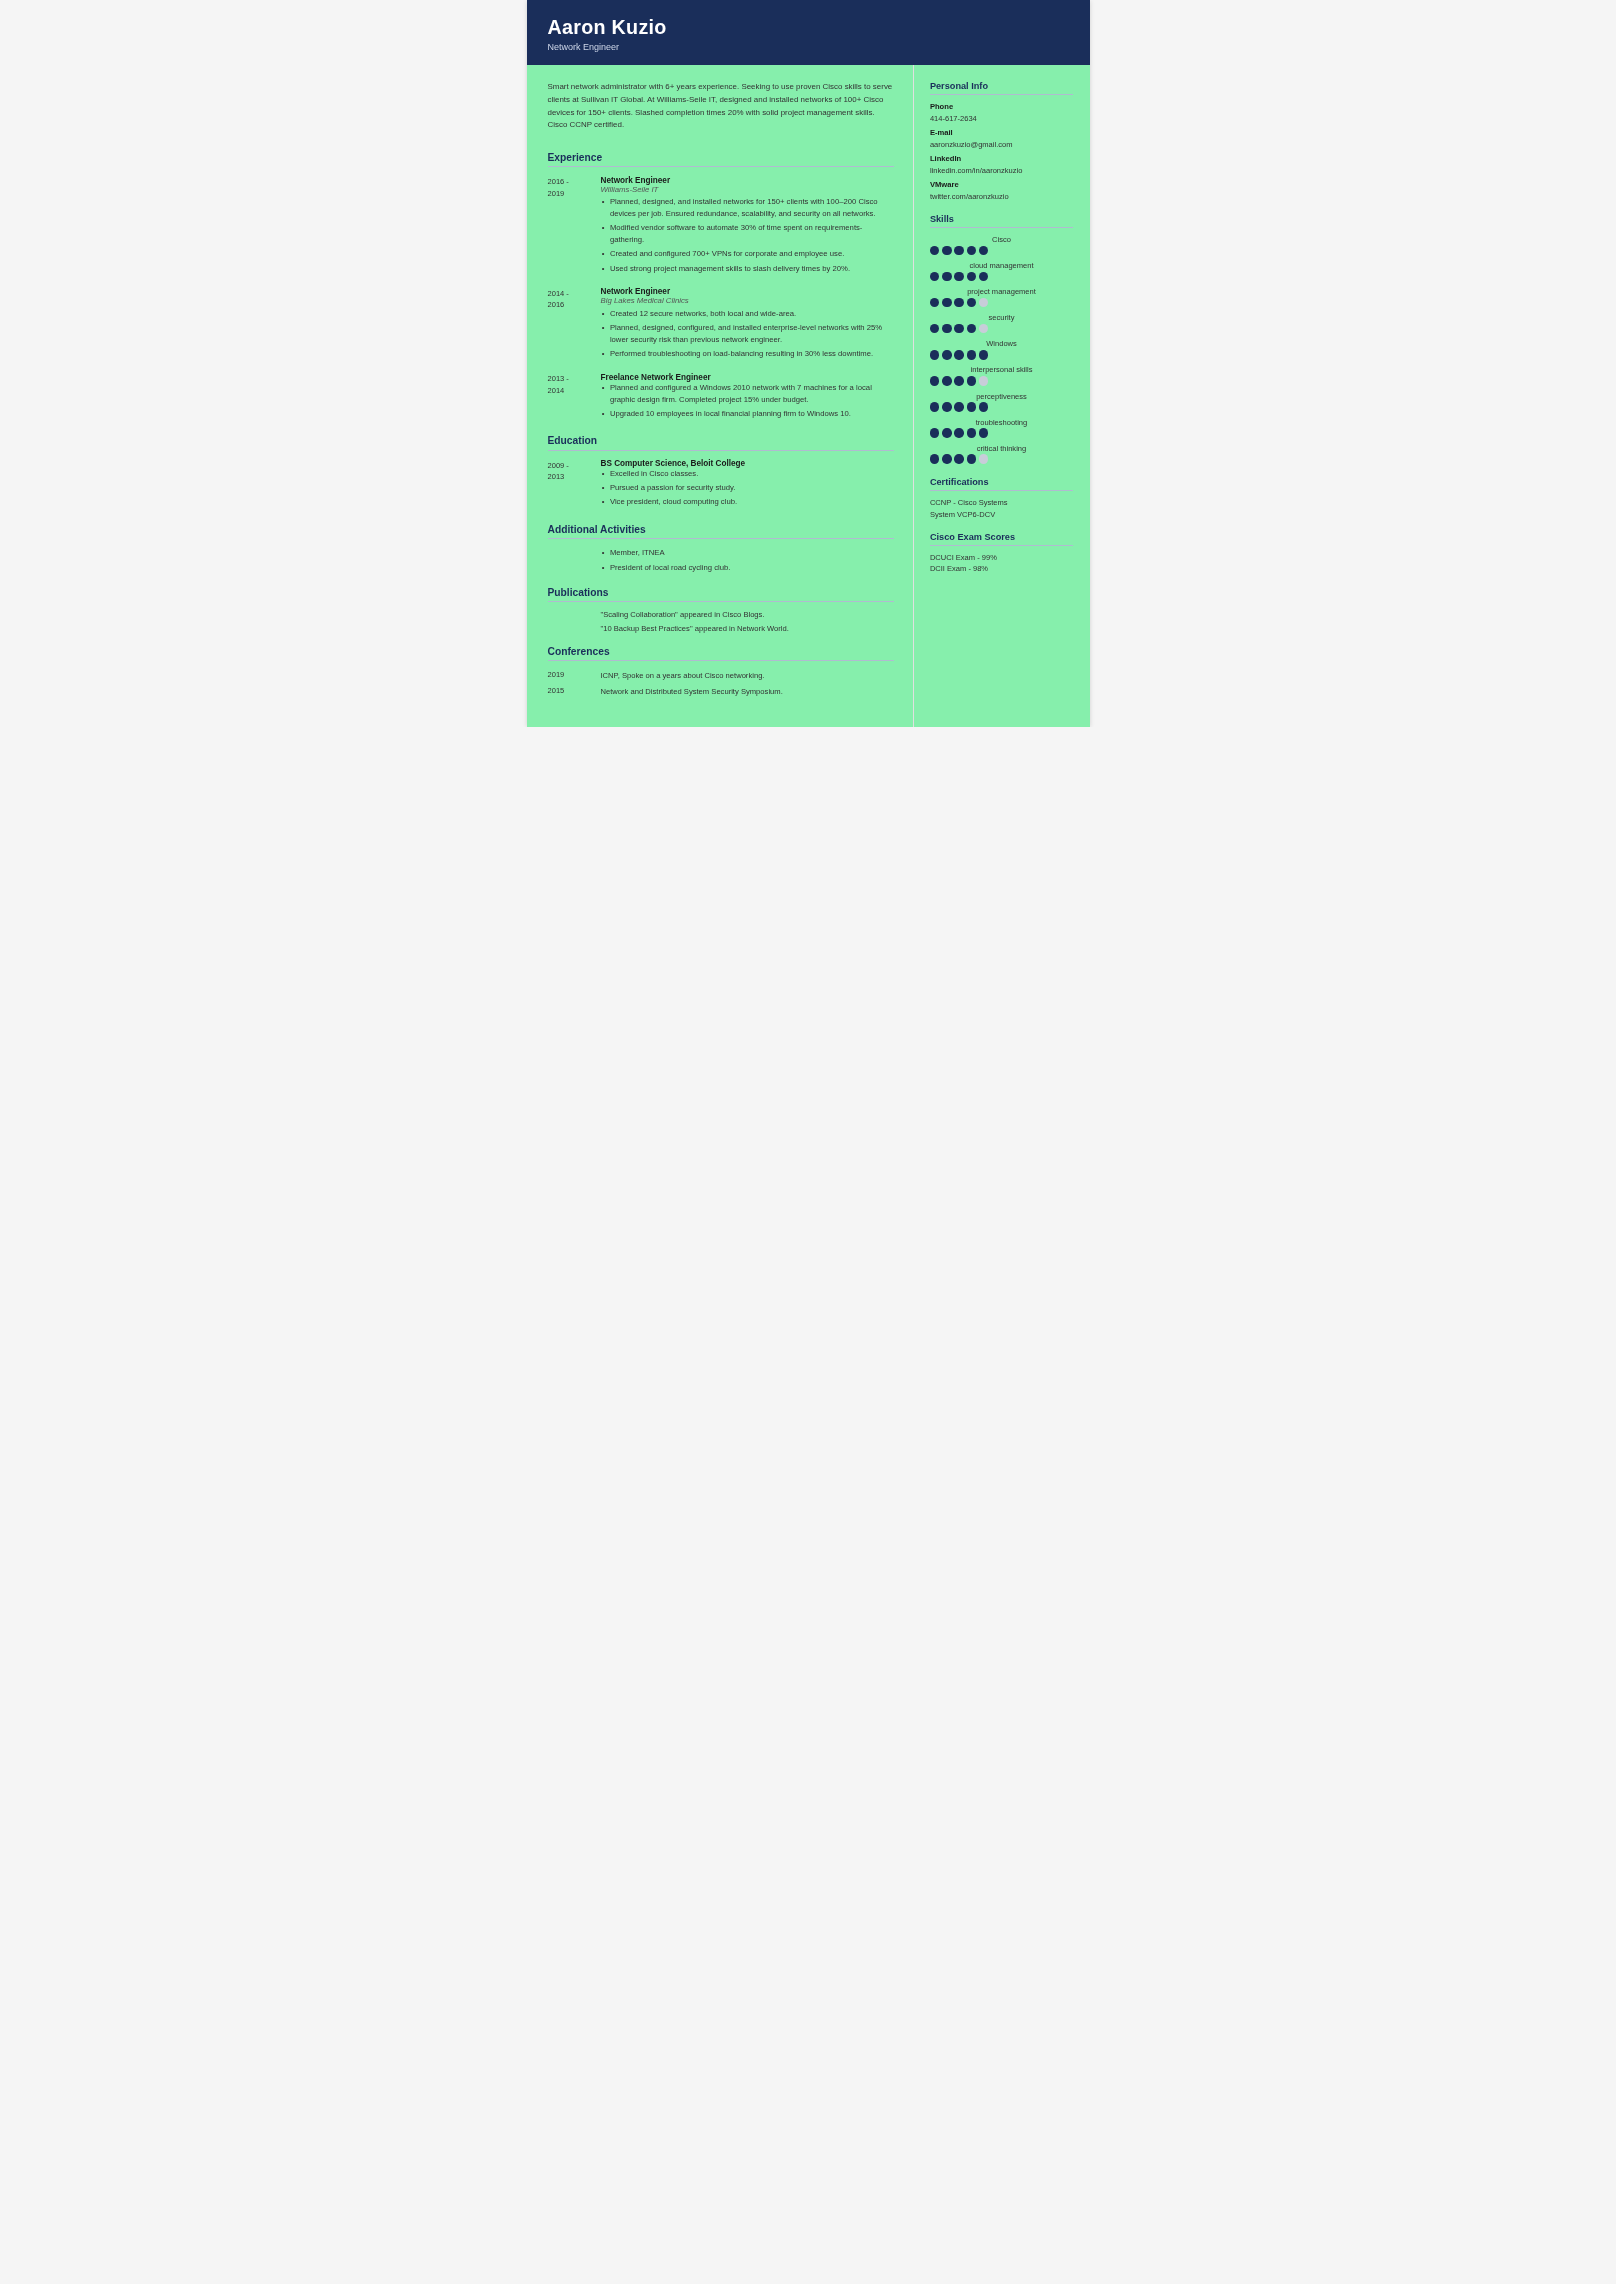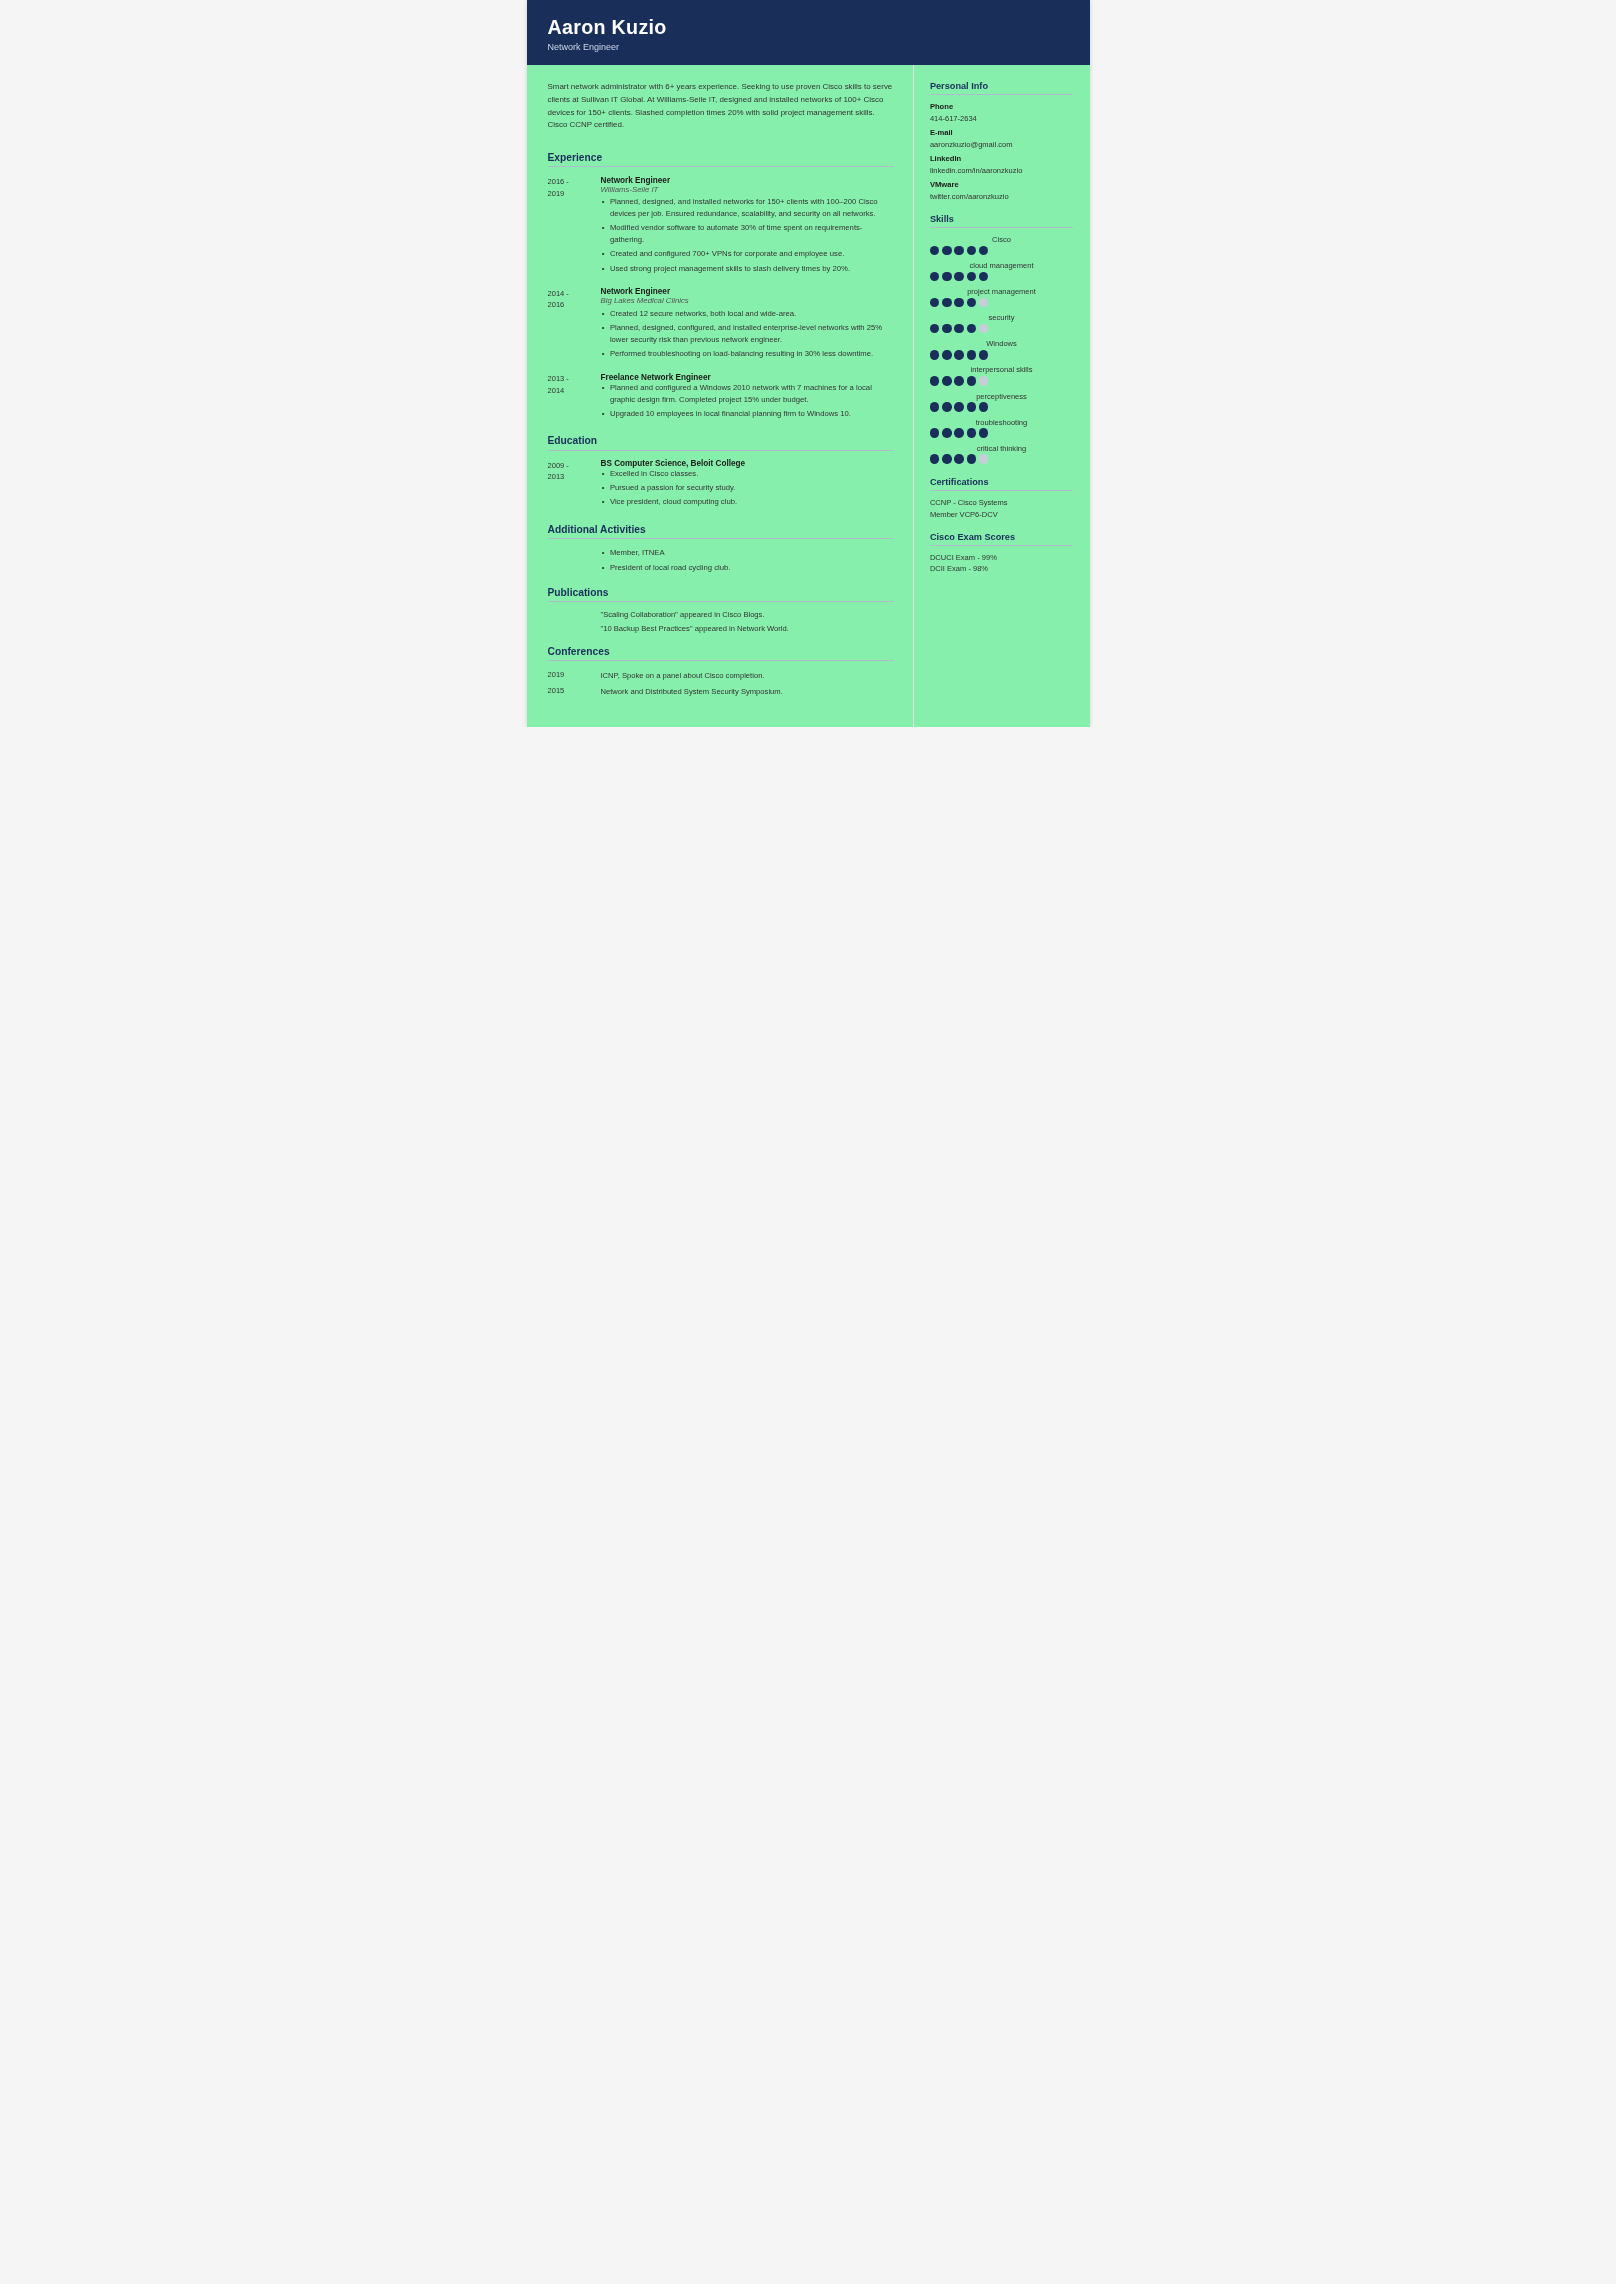--- a/index.html
+++ b/index.html
@@ -301,21 +301,21 @@
             <p style="margin-left: 53px; margin-bottom: 4.7px; font-size: 0.93em; color: rgb(51, 51, 51);">"10 Backup Best Practices" appeared in Network World.</p>
           </div>
       </div>
 
       <div class="section-block">
         <div class="section-title">Conferences</div>
         <hr class="section-divider">
         <div id="conferences-entries">
             <div class="conf-entry">
               <div class="conf-year">2019</div>
-              <div class="conf-desc">ICNP, Spoke on a panel about Cisco completion.</div>
+              <div class="conf-desc">ICNP, Spoke on a years about Cisco networking.</div>
             </div>
             <div class="conf-entry">
               <div class="conf-year">2015</div>
               <div class="conf-desc">Network and Distributed System Security Symposium.</div>
             </div>
           </div>
       </div>
 
     </div>
 
@@ -429,21 +429,21 @@
               </div>
             </div>
           </div>
       </div>
 
       <div class="section-block">
         <div class="rc-section-title">Certifications</div>
         <hr class="rc-section-divider">
         <div id="certifications-entries">
             <div class="cert-item">CCNP - Cisco Systems</div>
-            <div class="cert-item">Member VCP6-DCV</div>
+            <div class="cert-item">System VCP6-DCV</div>
           </div>
       </div>
 
       <div class="section-block">
         <div class="rc-section-title">Cisco Exam Scores</div>
         <hr class="rc-section-divider">
         <div id="cisco-scores-entries">
             <div class="exam-item">DCUCI Exam - 99%</div>
             <div class="exam-item">DCII Exam - 98%</div>
           </div>

